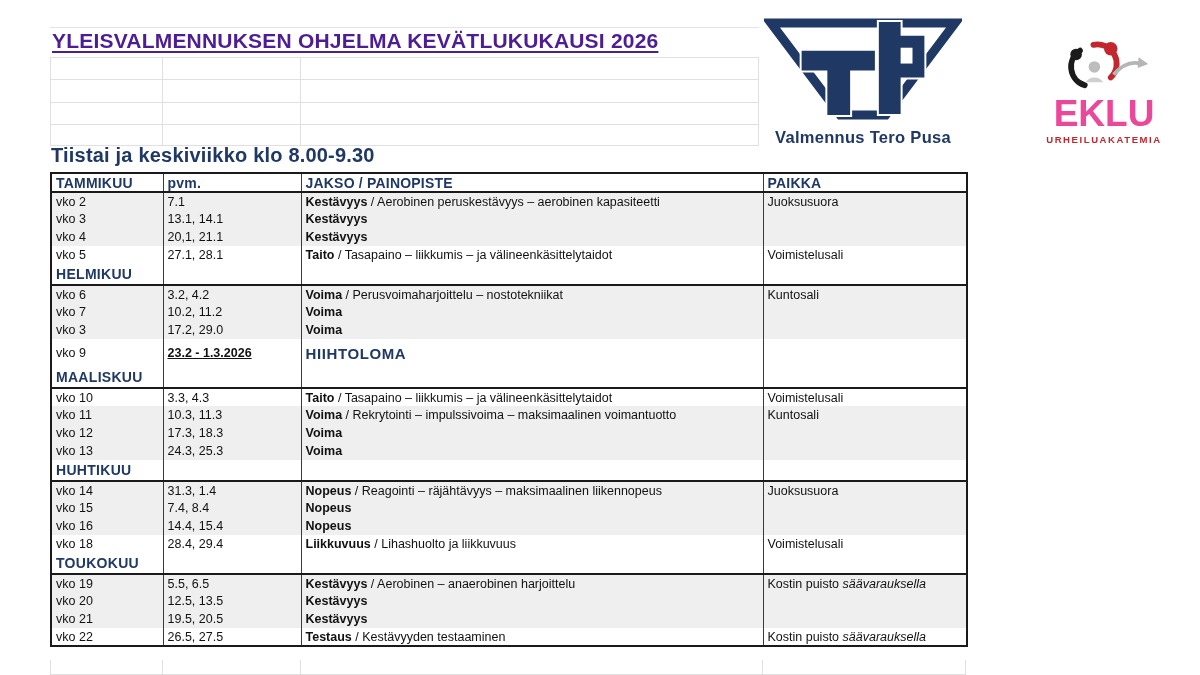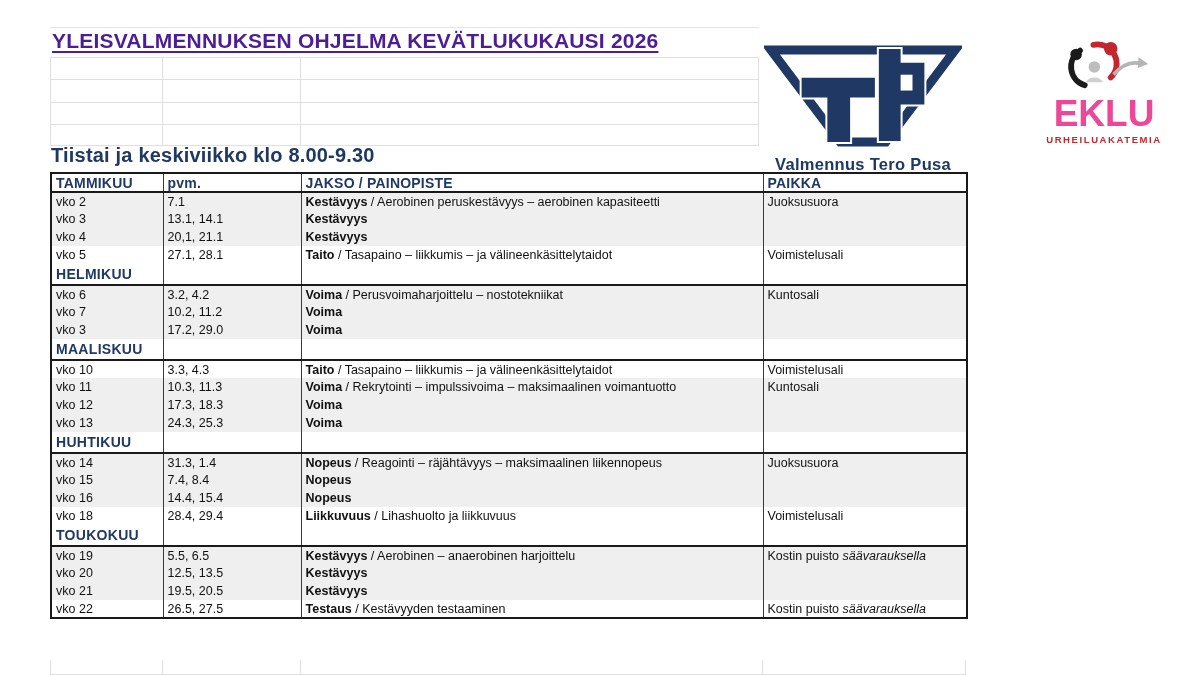--- a/index.html
+++ b/index.html
@@ -49,21 +49,21 @@
   .focus-main { font-weight:bold; }
   .place-note { font-style:italic; }
   
   .bottomgrid {
     position:absolute; left:50px; top:660px; width:916px; height:15px;
     display:grid; grid-template-columns:112px 138px 462px 204px;
   }
   .bottomgrid div { border:1px solid #e0e0e0; border-top:none; border-right:none; }
   .bottomgrid div:last-child { border-right:1px solid #e0e0e0; }
   
-  .tp-logo { position:absolute; left:762px; top:44px; width:202px; text-align:center; }
+  .tp-logo { position:absolute; left:762px; top:17px; width:202px; text-align:center; }
   .tp-caption { margin-top:3px; font-size:16.5px; font-weight:bold; color:#1f3864; letter-spacing:.3px; white-space:nowrap; }
   
   .eklu-logo { position:absolute; left:1044px; top:40px; width:120px; text-align:center; }
   .eklu-word { font-size:37px; font-weight:bold; color:#ec4899; letter-spacing:0px; line-height:1.0; margin-top:1px; }
   .eklu-tagline { font-size:9.5px; font-weight:bold; color:#c1272d; letter-spacing:1.6px; margin-top:2px; white-space:nowrap; }
 </style>
 </head>
 <body>
 
 <div class="gridline-top"></div>
@@ -171,20 +171,26 @@
         <td><span>10.2, 11.2</span></td>
         <td><span class="focus-main">Voima</span></td>
         <td></td>
       </tr>
       <tr class="data shaded">
         <td>vko 3</td>
         <td><span>17.2, 29.0</span></td>
         <td><span class="focus-main">Voima</span></td>
         <td></td>
       </tr>
+      <tr class="data holiday">
+        <td>vko 9</td>
+        <td><span class="dates-hl">23.2 - 1.3.2026</span></td>
+        <td><span class="holiday-label">HIIHTOLOMA</span></td>
+        <td></td>
+      </tr>
       <tr class="month">
         <td class="month-name">MAALISKUU</td>
         <td></td>
         <td></td>
         <td></td>
       </tr>
       <tr class="data">
         <td>vko 10</td>
         <td><span>3.3, 4.3</span></td>
         <td><span class="focus-main">Taito</span><span> / Tasapaino – liikkumis – ja välineenkäsittelytaidot</span></td>

